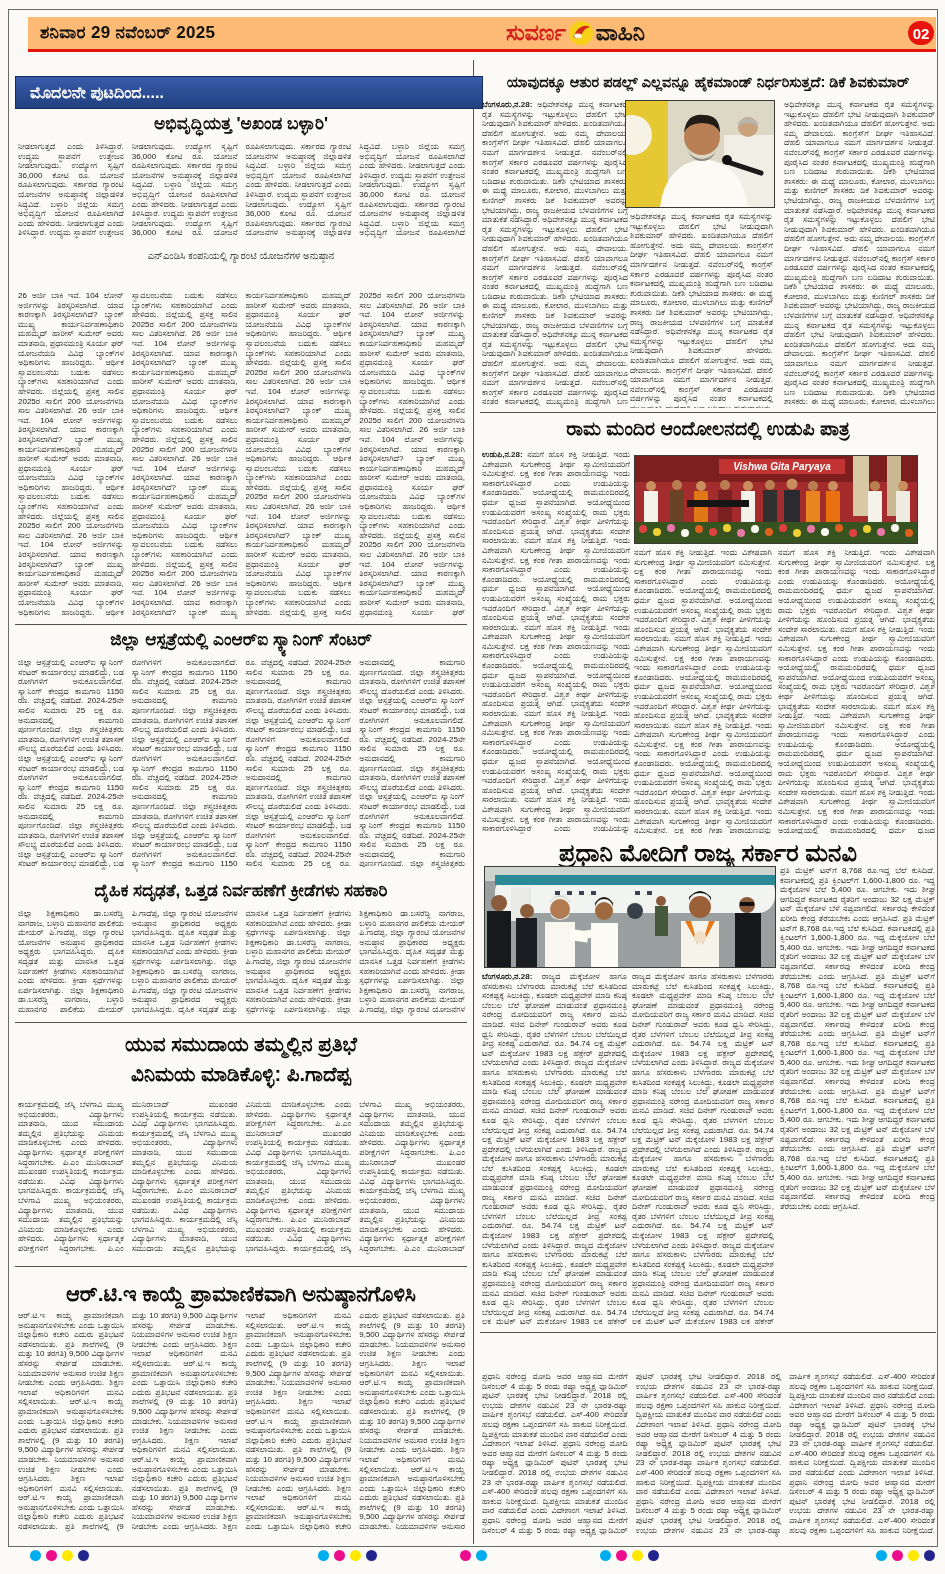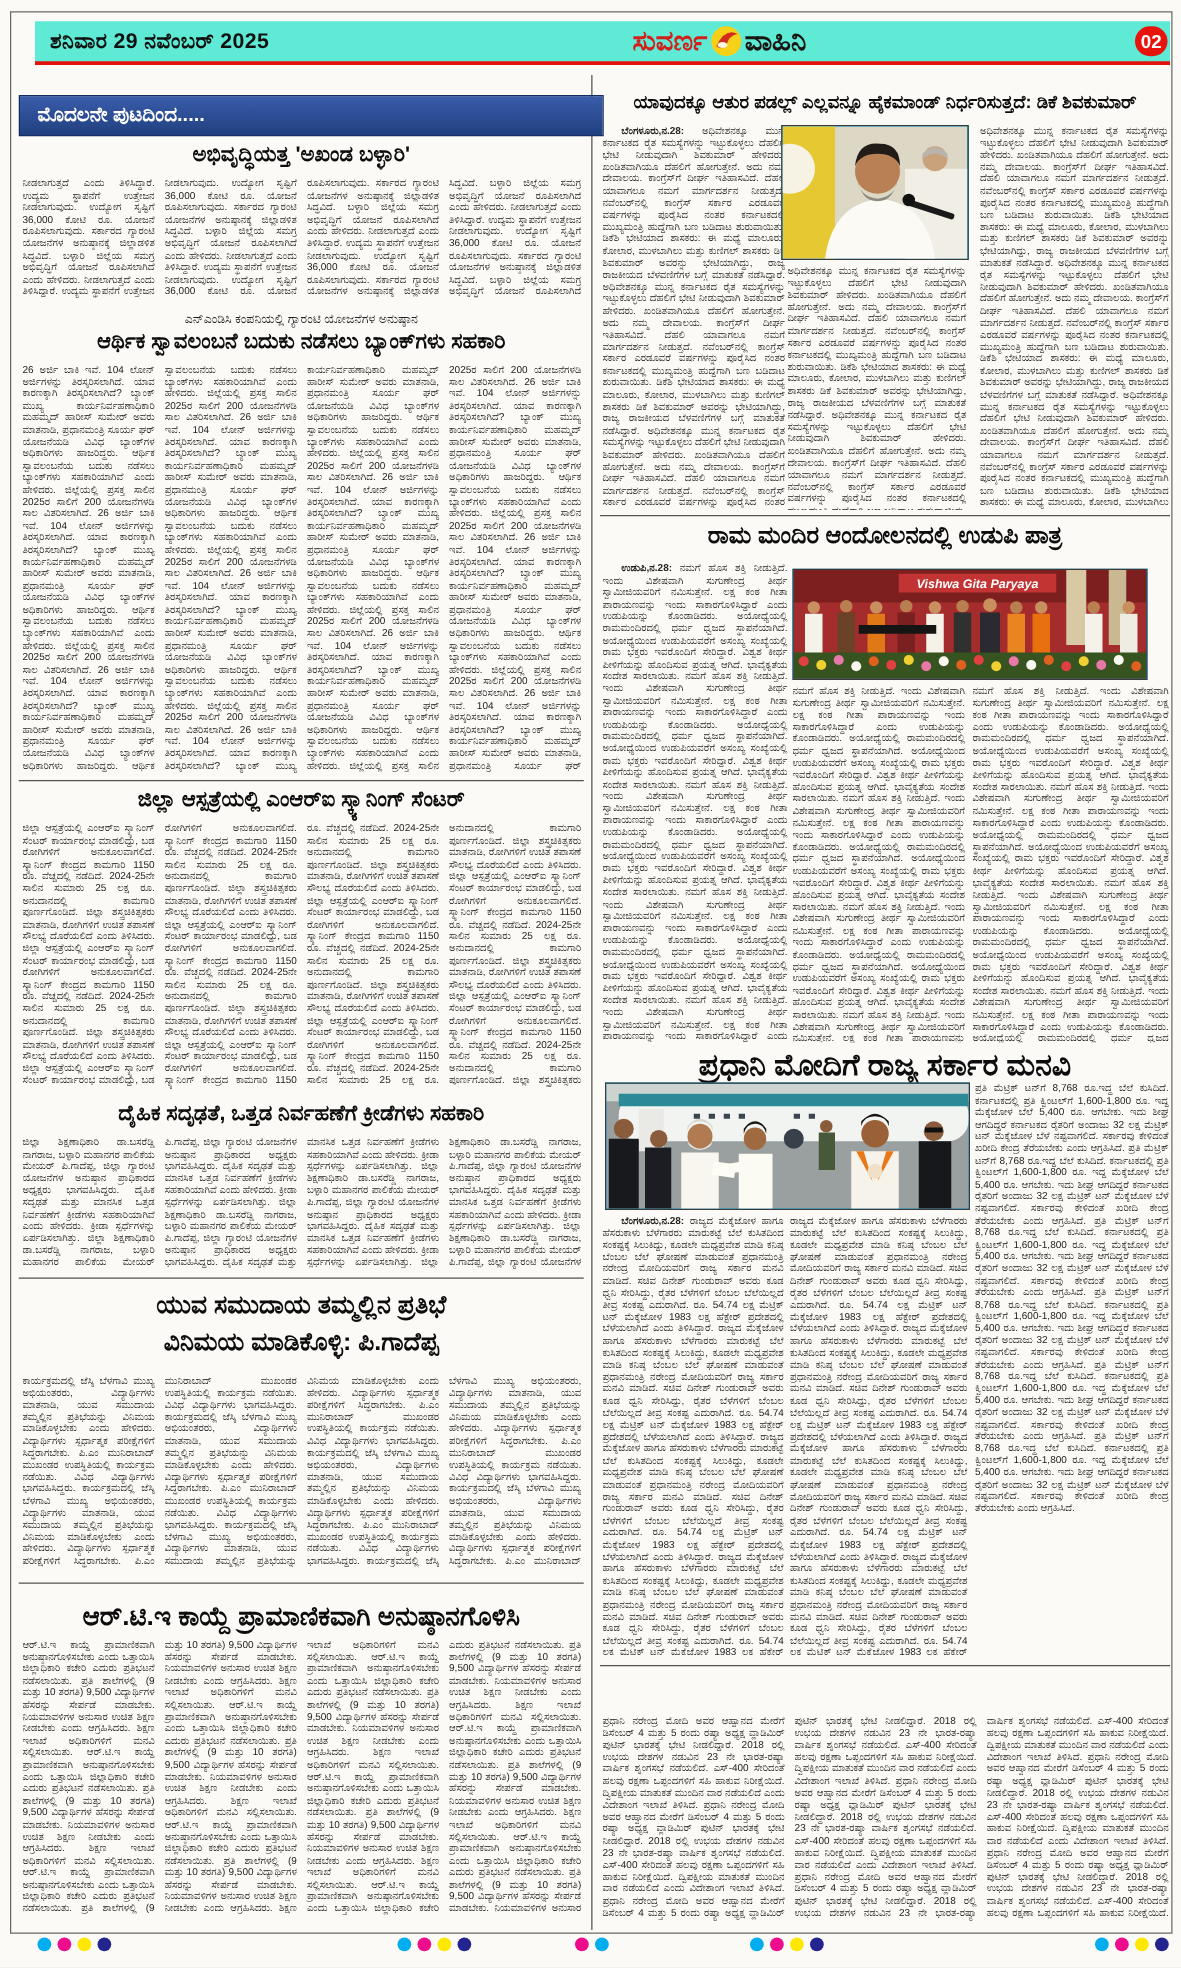--- a/index.html
+++ b/index.html
@@ -1,37 +1,37 @@
 <!DOCTYPE html>
 <html><head>
 <meta charset="utf-8">
 <style>
   html,body{margin:0;padding:0;background:#e9e7e2;font-family:"Liberation Sans",sans-serif;}
   #page{position:relative;width:945px;height:1574px;background:#fbfaf7;margin:0 auto;overflow:hidden;color:#1a1a1a;}
   .abs{position:absolute;}
   .frame{border:1px solid #6b6b66;}
   
-  .mast{background:#5eead4;border-bottom:3px solid #e3120b;display:flex;align-items:center;}
+  .mast{background:#fdba74;border-bottom:3px solid #e3120b;display:flex;align-items:center;}
   .mast-date{font-weight:bold;font-size:17px;color:#111;padding-left:12px;letter-spacing:.3px;}
   .brand{display:flex;align-items:center;gap:2px;font-weight:bold;font-size:22px;}
   .brand .red{color:#d31f1a;} .brand .blk{color:#181512;}
   .pagebadge{background:#e8130c;color:#fff;font-weight:bold;font-size:15px;border-radius:12px;
              width:26px;height:24px;display:flex;align-items:center;justify-content:center;}
   
   .bluebox{background:linear-gradient(#3a5cab,#20407f);border:1px solid #142c60;color:#fff;
            font-weight:bold;font-size:16px;display:flex;align-items:center;padding-left:14px;}
   
   .hl{font-weight:bold;color:#0d0d0d;text-align:center;line-height:1.15;}
   .kicker{font-size:10px;text-align:center;color:#222;}
   
   .bt{font-size:8px;line-height:9.6px;text-align:justify;color:#22211f;overflow:hidden;
       word-break:break-word;}
   .cols4{column-count:4;column-gap:8px;}
   .cols3{column-count:3;column-gap:8px;}
-  .dl{font-weight:bold;padding-left:15px;}
+  .dl{font-weight:bold;}
   .vrule{border-left:1px solid #55524c;}
   .hrule{border-top:1px solid #55524c;}
   .photo{border:1px solid #3c3a36;background:#0ea5e9;overflow:hidden;}
   .dot{position:absolute;width:11px;height:11px;border-radius:50%;}
 </style>
 </head>
 <body>
 
 <div id="page">
 
@@ -56,21 +56,20 @@
   <div class="abs vrule" style="left:473px;top:60px;height:1484px;"></div>
 
   <div class="abs bluebox" style="left:15px;top:76px;width:452px;height:31px;">
     <span>ಮೊದಲನೇ ಪುಟದಿಂದ.....</span>
   </div>
 
   <div class="abs hl" style="left:15px;top:114px;width:452px;font-size:17px;">ಅಭಿವೃದ್ಧಿಯತ್ತ 'ಅಖಂಡ ಬಳ್ಳಾರಿ'</div>
   <div class="abs bt cols4" style="left:18px;top:142px;width:447px;height:103px;">ನೀಡಲಾಗುತ್ತದೆ ಎಂದು ತಿಳಿಸಿದ್ದಾರೆ. ಉದ್ಯಮ ಸ್ಥಾಪನೆಗೆ ಉತ್ತೇಜನ ನೀಡಲಾಗುವುದು. ಉದ್ಯೋಗ ಸೃಷ್ಟಿಗೆ 36,000 ಕೋಟಿ ರೂ. ಯೋಜನೆ ರೂಪಿಸಲಾಗುವುದು. ಸರ್ಕಾರದ ಗ್ಯಾರಂಟಿ ಯೋಜನೆಗಳ ಅನುಷ್ಠಾನಕ್ಕೆ ಜಿಲ್ಲಾಡಳಿತ ಸಿದ್ಧವಿದೆ. ಬಳ್ಳಾರಿ ಜಿಲ್ಲೆಯ ಸಮಗ್ರ ಅಭಿವೃದ್ಧಿಗೆ ಯೋಜನೆ ರೂಪಿಸಲಾಗಿದೆ ಎಂದು ಹೇಳಿದರು. ನೀಡಲಾಗುತ್ತದೆ ಎಂದು ತಿಳಿಸಿದ್ದಾರೆ. ಉದ್ಯಮ ಸ್ಥಾಪನೆಗೆ ಉತ್ತೇಜನ ನೀಡಲಾಗುವುದು. ಉದ್ಯೋಗ ಸೃಷ್ಟಿಗೆ 36,000 ಕೋಟಿ ರೂ. ಯೋಜನೆ ರೂಪಿಸಲಾಗುವುದು. ಸರ್ಕಾರದ ಗ್ಯಾರಂಟಿ ಯೋಜನೆಗಳ ಅನುಷ್ಠಾನಕ್ಕೆ ಜಿಲ್ಲಾಡಳಿತ ಸಿದ್ಧವಿದೆ. ಬಳ್ಳಾರಿ ಜಿಲ್ಲೆಯ ಸಮಗ್ರ ಅಭಿವೃದ್ಧಿಗೆ ಯೋಜನೆ ರೂಪಿಸಲಾಗಿದೆ ಎಂದು ಹೇಳಿದರು. ನೀಡಲಾಗುತ್ತದೆ ಎಂದು ತಿಳಿಸಿದ್ದಾರೆ. ಉದ್ಯಮ ಸ್ಥಾಪನೆಗೆ ಉತ್ತೇಜನ ನೀಡಲಾಗುವುದು. ಉದ್ಯೋಗ ಸೃಷ್ಟಿಗೆ 36,000 ಕೋಟಿ ರೂ. ಯೋಜನೆ ರೂಪಿಸಲಾಗುವುದು. ಸರ್ಕಾರದ ಗ್ಯಾರಂಟಿ ಯೋಜನೆಗಳ ಅನುಷ್ಠಾನಕ್ಕೆ ಜಿಲ್ಲಾಡಳಿತ ಸಿದ್ಧವಿದೆ. ಬಳ್ಳಾರಿ ಜಿಲ್ಲೆಯ ಸಮಗ್ರ ಅಭಿವೃದ್ಧಿಗೆ ಯೋಜನೆ ರೂಪಿಸಲಾಗಿದೆ ಎಂದು ಹೇಳಿದರು. ನೀಡಲಾಗುತ್ತದೆ ಎಂದು ತಿಳಿಸಿದ್ದಾರೆ. ಉದ್ಯಮ ಸ್ಥಾಪನೆಗೆ ಉತ್ತೇಜನ ನೀಡಲಾಗುವುದು. ಉದ್ಯೋಗ ಸೃಷ್ಟಿಗೆ 36,000 ಕೋಟಿ ರೂ. ಯೋಜನೆ ರೂಪಿಸಲಾಗುವುದು. ಸರ್ಕಾರದ ಗ್ಯಾರಂಟಿ ಯೋಜನೆಗಳ ಅನುಷ್ಠಾನಕ್ಕೆ ಜಿಲ್ಲಾಡಳಿತ ಸಿದ್ಧವಿದೆ. ಬಳ್ಳಾರಿ ಜಿಲ್ಲೆಯ ಸಮಗ್ರ ಅಭಿವೃದ್ಧಿಗೆ ಯೋಜನೆ ರೂಪಿಸಲಾಗಿದೆ ಎಂದು ಹೇಳಿದರು. ನೀಡಲಾಗುತ್ತದೆ ಎಂದು ತಿಳಿಸಿದ್ದಾರೆ. ಉದ್ಯಮ ಸ್ಥಾಪನೆಗೆ ಉತ್ತೇಜನ ನೀಡಲಾಗುವುದು. ಉದ್ಯೋಗ ಸೃಷ್ಟಿಗೆ 36,000 ಕೋಟಿ ರೂ. ಯೋಜನೆ ರೂಪಿಸಲಾಗುವುದು. ಸರ್ಕಾರದ ಗ್ಯಾರಂಟಿ ಯೋಜನೆಗಳ ಅನುಷ್ಠಾನಕ್ಕೆ ಜಿಲ್ಲಾಡಳಿತ ಸಿದ್ಧವಿದೆ. ಬಳ್ಳಾರಿ ಜಿಲ್ಲೆಯ ಸಮಗ್ರ ಅಭಿವೃದ್ಧಿಗೆ ಯೋಜನೆ ರೂಪಿಸಲಾಗಿದೆ ಎಂದು ಹೇಳಿದರು. ನೀಡಲಾಗುತ್ತದೆ ಎಂದು ತಿಳಿಸಿದ್ದಾರೆ. ಉದ್ಯಮ ಸ್ಥಾಪನೆಗೆ ಉತ್ತೇಜನ ನೀಡಲಾಗುವುದು. ಉದ್ಯೋಗ ಸೃಷ್ಟಿಗೆ 36,000 ಕೋಟಿ ರೂ. ಯೋಜನೆ ರೂಪಿಸಲಾಗುವುದು. ಸರ್ಕಾರದ ಗ್ಯಾರಂಟಿ ಯೋಜನೆಗಳ ಅನುಷ್ಠಾನಕ್ಕೆ ಜಿಲ್ಲಾಡಳಿತ ಸಿದ್ಧವಿದೆ. ಬಳ್ಳಾರಿ ಜಿಲ್ಲೆಯ ಸಮಗ್ರ ಅಭಿವೃದ್ಧಿಗೆ ಯೋಜನೆ ರೂಪಿಸಲಾಗಿದೆ ಎಂದು ಹೇಳಿದರು. ನೀಡಲಾಗುತ್ತದೆ ಎಂದು ತಿಳಿಸಿದ್ದಾರೆ. ಉದ್ಯಮ ಸ್ಥಾಪನೆಗೆ ಉತ್ತೇಜನ ನೀಡಲಾಗುವುದು. ಉದ್ಯೋಗ ಸೃಷ್ಟಿಗೆ 36,000 ಕೋಟಿ ರೂ. ಯೋಜನೆ ರೂಪಿಸಲಾಗುವುದು. ಸರ್ಕಾರದ ಗ್ಯಾರಂಟಿ ಯೋಜನೆಗಳ ಅನುಷ್ಠಾನಕ್ಕೆ ಜಿಲ್ಲಾಡಳಿತ ಸಿದ್ಧವಿದೆ. ಬಳ್ಳಾರಿ ಜಿಲ್ಲೆಯ ಸಮಗ್ರ ಅಭಿವೃದ್ಧಿಗೆ ಯೋಜನೆ ರೂಪಿಸಲಾಗಿದೆ ಎಂದು ಹೇಳಿದರು. ನೀಡಲಾಗುತ್ತದೆ ಎಂದು ತಿಳಿಸಿದ್ದಾರೆ. ಉದ್ಯಮ ಸ್ಥಾಪನೆಗೆ ಉತ್ತೇಜನ ನೀಡಲಾಗುವುದು. ಉದ್ಯೋಗ ಸೃಷ್ಟಿಗೆ 36,000 ಕೋಟಿ ರೂ. ಯೋಜನೆ ರೂಪಿಸಲಾಗುವುದು. ಸರ್ಕಾರದ ಗ್ಯಾರಂಟಿ ಯೋಜನೆಗಳ ಅನುಷ್ಠಾನಕ್ಕೆ ಜಿಲ್ಲಾಡಳಿತ ಸಿದ್ಧವಿದೆ. ಬಳ್ಳಾರಿ ಜಿಲ್ಲೆಯ ಸಮಗ್ರ ಅಭಿವೃದ್ಧಿಗೆ ಯೋಜನೆ ರೂಪಿಸಲಾಗಿದೆ ಎಂದು ಹೇಳಿದರು.</div>
 
   <div class="abs kicker" style="left:15px;top:250px;width:452px;">ಎನ್‌ಎಂಡಿಸಿ ಕಂಪನಿಯಲ್ಲಿ ಗ್ಯಾರಂಟಿ ಯೋಜನೆಗಳ ಅನುಷ್ಠಾನ</div>
-  <div class="abs hl" style="left:15px;top:263px;width:452px;font-size:17px;">ಆರ್ಥಿಕ ಸ್ವಾವಲಂಬನೆ ಬದುಕು ನಡೆಸಲು ಬ್ಯಾಂಕ್‌ಗಳು ಸಹಕಾರಿ</div>
   <div class="abs bt cols4" style="left:18px;top:291px;width:447px;height:328px;">26 ಅರ್ಜಿ ಬಾಕಿ ಇವೆ. 104 ಲೋನ್ ಅರ್ಜಿಗಳನ್ನು ತಿರಸ್ಕರಿಸಲಾಗಿದೆ. ಯಾವ ಕಾರಣಕ್ಕಾಗಿ ತಿರಸ್ಕರಿಸಲಾಗಿದೆ? ಬ್ಯಾಂಕ್ ಮುಖ್ಯ ಕಾರ್ಯನಿರ್ವಹಣಾಧಿಕಾರಿ ಮಹಮ್ಮದ್ ಹಾರೀಸ್ ಸುಮೇರ್ ಅವರು ಮಾತನಾಡಿ, ಪ್ರಧಾನಮಂತ್ರಿ ಸೂರ್ಯ ಘರ್ ಯೋಜನೆಯಡಿ ವಿವಿಧ ಬ್ಯಾಂಕ್‌ಗಳ ಅಧಿಕಾರಿಗಳು ಹಾಜರಿದ್ದರು. ಆರ್ಥಿಕ ಸ್ವಾವಲಂಬನೆಯ ಬದುಕು ನಡೆಸಲು ಬ್ಯಾಂಕ್‌ಗಳು ಸಹಕಾರಿಯಾಗಿವೆ ಎಂದು ಹೇಳಿದರು. ಜಿಲ್ಲೆಯಲ್ಲಿ ಪ್ರಸಕ್ತ ಸಾಲಿನ 2025ರ ಸಾಲಿಗೆ 200 ಯೋಜನೆಗಳಡಿ ಸಾಲ ವಿತರಿಸಲಾಗಿದೆ. 26 ಅರ್ಜಿ ಬಾಕಿ ಇವೆ. 104 ಲೋನ್ ಅರ್ಜಿಗಳನ್ನು ತಿರಸ್ಕರಿಸಲಾಗಿದೆ. ಯಾವ ಕಾರಣಕ್ಕಾಗಿ ತಿರಸ್ಕರಿಸಲಾಗಿದೆ? ಬ್ಯಾಂಕ್ ಮುಖ್ಯ ಕಾರ್ಯನಿರ್ವಹಣಾಧಿಕಾರಿ ಮಹಮ್ಮದ್ ಹಾರೀಸ್ ಸುಮೇರ್ ಅವರು ಮಾತನಾಡಿ, ಪ್ರಧಾನಮಂತ್ರಿ ಸೂರ್ಯ ಘರ್ ಯೋಜನೆಯಡಿ ವಿವಿಧ ಬ್ಯಾಂಕ್‌ಗಳ ಅಧಿಕಾರಿಗಳು ಹಾಜರಿದ್ದರು. ಆರ್ಥಿಕ ಸ್ವಾವಲಂಬನೆಯ ಬದುಕು ನಡೆಸಲು ಬ್ಯಾಂಕ್‌ಗಳು ಸಹಕಾರಿಯಾಗಿವೆ ಎಂದು ಹೇಳಿದರು. ಜಿಲ್ಲೆಯಲ್ಲಿ ಪ್ರಸಕ್ತ ಸಾಲಿನ 2025ರ ಸಾಲಿಗೆ 200 ಯೋಜನೆಗಳಡಿ ಸಾಲ ವಿತರಿಸಲಾಗಿದೆ. 26 ಅರ್ಜಿ ಬಾಕಿ ಇವೆ. 104 ಲೋನ್ ಅರ್ಜಿಗಳನ್ನು ತಿರಸ್ಕರಿಸಲಾಗಿದೆ. ಯಾವ ಕಾರಣಕ್ಕಾಗಿ ತಿರಸ್ಕರಿಸಲಾಗಿದೆ? ಬ್ಯಾಂಕ್ ಮುಖ್ಯ ಕಾರ್ಯನಿರ್ವಹಣಾಧಿಕಾರಿ ಮಹಮ್ಮದ್ ಹಾರೀಸ್ ಸುಮೇರ್ ಅವರು ಮಾತನಾಡಿ, ಪ್ರಧಾನಮಂತ್ರಿ ಸೂರ್ಯ ಘರ್ ಯೋಜನೆಯಡಿ ವಿವಿಧ ಬ್ಯಾಂಕ್‌ಗಳ ಅಧಿಕಾರಿಗಳು ಹಾಜರಿದ್ದರು. ಆರ್ಥಿಕ ಸ್ವಾವಲಂಬನೆಯ ಬದುಕು ನಡೆಸಲು ಬ್ಯಾಂಕ್‌ಗಳು ಸಹಕಾರಿಯಾಗಿವೆ ಎಂದು ಹೇಳಿದರು. ಜಿಲ್ಲೆಯಲ್ಲಿ ಪ್ರಸಕ್ತ ಸಾಲಿನ 2025ರ ಸಾಲಿಗೆ 200 ಯೋಜನೆಗಳಡಿ ಸಾಲ ವಿತರಿಸಲಾಗಿದೆ. 26 ಅರ್ಜಿ ಬಾಕಿ ಇವೆ. 104 ಲೋನ್ ಅರ್ಜಿಗಳನ್ನು ತಿರಸ್ಕರಿಸಲಾಗಿದೆ. ಯಾವ ಕಾರಣಕ್ಕಾಗಿ ತಿರಸ್ಕರಿಸಲಾಗಿದೆ? ಬ್ಯಾಂಕ್ ಮುಖ್ಯ ಕಾರ್ಯನಿರ್ವಹಣಾಧಿಕಾರಿ ಮಹಮ್ಮದ್ ಹಾರೀಸ್ ಸುಮೇರ್ ಅವರು ಮಾತನಾಡಿ, ಪ್ರಧಾನಮಂತ್ರಿ ಸೂರ್ಯ ಘರ್ ಯೋಜನೆಯಡಿ ವಿವಿಧ ಬ್ಯಾಂಕ್‌ಗಳ ಅಧಿಕಾರಿಗಳು ಹಾಜರಿದ್ದರು. ಆರ್ಥಿಕ ಸ್ವಾವಲಂಬನೆಯ ಬದುಕು ನಡೆಸಲು ಬ್ಯಾಂಕ್‌ಗಳು ಸಹಕಾರಿಯಾಗಿವೆ ಎಂದು ಹೇಳಿದರು. ಜಿಲ್ಲೆಯಲ್ಲಿ ಪ್ರಸಕ್ತ ಸಾಲಿನ 2025ರ ಸಾಲಿಗೆ 200 ಯೋಜನೆಗಳಡಿ ಸಾಲ ವಿತರಿಸಲಾಗಿದೆ. 26 ಅರ್ಜಿ ಬಾಕಿ ಇವೆ. 104 ಲೋನ್ ಅರ್ಜಿಗಳನ್ನು ತಿರಸ್ಕರಿಸಲಾಗಿದೆ. ಯಾವ ಕಾರಣಕ್ಕಾಗಿ ತಿರಸ್ಕರಿಸಲಾಗಿದೆ? ಬ್ಯಾಂಕ್ ಮುಖ್ಯ ಕಾರ್ಯನಿರ್ವಹಣಾಧಿಕಾರಿ ಮಹಮ್ಮದ್ ಹಾರೀಸ್ ಸುಮೇರ್ ಅವರು ಮಾತನಾಡಿ, ಪ್ರಧಾನಮಂತ್ರಿ ಸೂರ್ಯ ಘರ್ ಯೋಜನೆಯಡಿ ವಿವಿಧ ಬ್ಯಾಂಕ್‌ಗಳ ಅಧಿಕಾರಿಗಳು ಹಾಜರಿದ್ದರು. ಆರ್ಥಿಕ ಸ್ವಾವಲಂಬನೆಯ ಬದುಕು ನಡೆಸಲು ಬ್ಯಾಂಕ್‌ಗಳು ಸಹಕಾರಿಯಾಗಿವೆ ಎಂದು ಹೇಳಿದರು. ಜಿಲ್ಲೆಯಲ್ಲಿ ಪ್ರಸಕ್ತ ಸಾಲಿನ 2025ರ ಸಾಲಿಗೆ 200 ಯೋಜನೆಗಳಡಿ ಸಾಲ ವಿತರಿಸಲಾಗಿದೆ. 26 ಅರ್ಜಿ ಬಾಕಿ ಇವೆ. 104 ಲೋನ್ ಅರ್ಜಿಗಳನ್ನು ತಿರಸ್ಕರಿಸಲಾಗಿದೆ. ಯಾವ ಕಾರಣಕ್ಕಾಗಿ ತಿರಸ್ಕರಿಸಲಾಗಿದೆ? ಬ್ಯಾಂಕ್ ಮುಖ್ಯ ಕಾರ್ಯನಿರ್ವಹಣಾಧಿಕಾರಿ ಮಹಮ್ಮದ್ ಹಾರೀಸ್ ಸುಮೇರ್ ಅವರು ಮಾತನಾಡಿ, ಪ್ರಧಾನಮಂತ್ರಿ ಸೂರ್ಯ ಘರ್ ಯೋಜನೆಯಡಿ ವಿವಿಧ ಬ್ಯಾಂಕ್‌ಗಳ ಅಧಿಕಾರಿಗಳು ಹಾಜರಿದ್ದರು. ಆರ್ಥಿಕ ಸ್ವಾವಲಂಬನೆಯ ಬದುಕು ನಡೆಸಲು ಬ್ಯಾಂಕ್‌ಗಳು ಸಹಕಾರಿಯಾಗಿವೆ ಎಂದು ಹೇಳಿದರು. ಜಿಲ್ಲೆಯಲ್ಲಿ ಪ್ರಸಕ್ತ ಸಾಲಿನ 2025ರ ಸಾಲಿಗೆ 200 ಯೋಜನೆಗಳಡಿ ಸಾಲ ವಿತರಿಸಲಾಗಿದೆ. 26 ಅರ್ಜಿ ಬಾಕಿ ಇವೆ. 104 ಲೋನ್ ಅರ್ಜಿಗಳನ್ನು ತಿರಸ್ಕರಿಸಲಾಗಿದೆ. ಯಾವ ಕಾರಣಕ್ಕಾಗಿ ತಿರಸ್ಕರಿಸಲಾಗಿದೆ? ಬ್ಯಾಂಕ್ ಮುಖ್ಯ ಕಾರ್ಯನಿರ್ವಹಣಾಧಿಕಾರಿ ಮಹಮ್ಮದ್ ಹಾರೀಸ್ ಸುಮೇರ್ ಅವರು ಮಾತನಾಡಿ, ಪ್ರಧಾನಮಂತ್ರಿ ಸೂರ್ಯ ಘರ್ ಯೋಜನೆಯಡಿ ವಿವಿಧ ಬ್ಯಾಂಕ್‌ಗಳ ಅಧಿಕಾರಿಗಳು ಹಾಜರಿದ್ದರು. ಆರ್ಥಿಕ ಸ್ವಾವಲಂಬನೆಯ ಬದುಕು ನಡೆಸಲು ಬ್ಯಾಂಕ್‌ಗಳು ಸಹಕಾರಿಯಾಗಿವೆ ಎಂದು ಹೇಳಿದರು. ಜಿಲ್ಲೆಯಲ್ಲಿ ಪ್ರಸಕ್ತ ಸಾಲಿನ 2025ರ ಸಾಲಿಗೆ 200 ಯೋಜನೆಗಳಡಿ ಸಾಲ ವಿತರಿಸಲಾಗಿದೆ. 26 ಅರ್ಜಿ ಬಾಕಿ ಇವೆ. 104 ಲೋನ್ ಅರ್ಜಿಗಳನ್ನು ತಿರಸ್ಕರಿಸಲಾಗಿದೆ. ಯಾವ ಕಾರಣಕ್ಕಾಗಿ ತಿರಸ್ಕರಿಸಲಾಗಿದೆ? ಬ್ಯಾಂಕ್ ಮುಖ್ಯ ಕಾರ್ಯನಿರ್ವಹಣಾಧಿಕಾರಿ ಮಹಮ್ಮದ್ ಹಾರೀಸ್ ಸುಮೇರ್ ಅವರು ಮಾತನಾಡಿ, ಪ್ರಧಾನಮಂತ್ರಿ ಸೂರ್ಯ ಘರ್ ಯೋಜನೆಯಡಿ ವಿವಿಧ ಬ್ಯಾಂಕ್‌ಗಳ ಅಧಿಕಾರಿಗಳು ಹಾಜರಿದ್ದರು. ಆರ್ಥಿಕ ಸ್ವಾವಲಂಬನೆಯ ಬದುಕು ನಡೆಸಲು ಬ್ಯಾಂಕ್‌ಗಳು ಸಹಕಾರಿಯಾಗಿವೆ ಎಂದು ಹೇಳಿದರು. ಜಿಲ್ಲೆಯಲ್ಲಿ ಪ್ರಸಕ್ತ ಸಾಲಿನ 2025ರ ಸಾಲಿಗೆ 200 ಯೋಜನೆಗಳಡಿ ಸಾಲ ವಿತರಿಸಲಾಗಿದೆ. 26 ಅರ್ಜಿ ಬಾಕಿ ಇವೆ. 104 ಲೋನ್ ಅರ್ಜಿಗಳನ್ನು ತಿರಸ್ಕರಿಸಲಾಗಿದೆ. ಯಾವ ಕಾರಣಕ್ಕಾಗಿ ತಿರಸ್ಕರಿಸಲಾಗಿದೆ? ಬ್ಯಾಂಕ್ ಮುಖ್ಯ ಕಾರ್ಯನಿರ್ವಹಣಾಧಿಕಾರಿ ಮಹಮ್ಮದ್ ಹಾರೀಸ್ ಸುಮೇರ್ ಅವರು ಮಾತನಾಡಿ, ಪ್ರಧಾನಮಂತ್ರಿ ಸೂರ್ಯ ಘರ್ ಯೋಜನೆಯಡಿ ವಿವಿಧ ಬ್ಯಾಂಕ್‌ಗಳ ಅಧಿಕಾರಿಗಳು ಹಾಜರಿದ್ದರು. ಆರ್ಥಿಕ ಸ್ವಾವಲಂಬನೆಯ ಬದುಕು ನಡೆಸಲು ಬ್ಯಾಂಕ್‌ಗಳು ಸಹಕಾರಿಯಾಗಿವೆ ಎಂದು ಹೇಳಿದರು. ಜಿಲ್ಲೆಯಲ್ಲಿ ಪ್ರಸಕ್ತ ಸಾಲಿನ 2025ರ ಸಾಲಿಗೆ 200 ಯೋಜನೆಗಳಡಿ ಸಾಲ ವಿತರಿಸಲಾಗಿದೆ. 26 ಅರ್ಜಿ ಬಾಕಿ ಇವೆ. 104 ಲೋನ್ ಅರ್ಜಿಗಳನ್ನು ತಿರಸ್ಕರಿಸಲಾಗಿದೆ. ಯಾವ ಕಾರಣಕ್ಕಾಗಿ ತಿರಸ್ಕರಿಸಲಾಗಿದೆ? ಬ್ಯಾಂಕ್ ಮುಖ್ಯ ಕಾರ್ಯನಿರ್ವಹಣಾಧಿಕಾರಿ ಮಹಮ್ಮದ್ ಹಾರೀಸ್ ಸುಮೇರ್ ಅವರು ಮಾತನಾಡಿ, ಪ್ರಧಾನಮಂತ್ರಿ ಸೂರ್ಯ ಘರ್ ಯೋಜನೆಯಡಿ ವಿವಿಧ ಬ್ಯಾಂಕ್‌ಗಳ ಅಧಿಕಾರಿಗಳು ಹಾಜರಿದ್ದರು. ಆರ್ಥಿಕ ಸ್ವಾವಲಂಬನೆಯ ಬದುಕು ನಡೆಸಲು ಬ್ಯಾಂಕ್‌ಗಳು ಸಹಕಾರಿಯಾಗಿವೆ ಎಂದು ಹೇಳಿದರು. ಜಿಲ್ಲೆಯಲ್ಲಿ ಪ್ರಸಕ್ತ ಸಾಲಿನ 2025ರ ಸಾಲಿಗೆ 200 ಯೋಜನೆಗಳಡಿ ಸಾಲ ವಿತರಿಸಲಾಗಿದೆ. 26 ಅರ್ಜಿ ಬಾಕಿ ಇವೆ. 104 ಲೋನ್ ಅರ್ಜಿಗಳನ್ನು ತಿರಸ್ಕರಿಸಲಾಗಿದೆ. ಯಾವ ಕಾರಣಕ್ಕಾಗಿ ತಿರಸ್ಕರಿಸಲಾಗಿದೆ? ಬ್ಯಾಂಕ್ ಮುಖ್ಯ ಕಾರ್ಯನಿರ್ವಹಣಾಧಿಕಾರಿ ಮಹಮ್ಮದ್ ಹಾರೀಸ್ ಸುಮೇರ್ ಅವರು ಮಾತನಾಡಿ, ಪ್ರಧಾನಮಂತ್ರಿ ಸೂರ್ಯ ಘರ್ ಯೋಜನೆಯಡಿ ವಿವಿಧ ಬ್ಯಾಂಕ್‌ಗಳ ಅಧಿಕಾರಿಗಳು ಹಾಜರಿದ್ದರು. ಆರ್ಥಿಕ ಸ್ವಾವಲಂಬನೆಯ ಬದುಕು ನಡೆಸಲು ಬ್ಯಾಂಕ್‌ಗಳು ಸಹಕಾರಿಯಾಗಿವೆ ಎಂದು ಹೇಳಿದರು. ಜಿಲ್ಲೆಯಲ್ಲಿ ಪ್ರಸಕ್ತ ಸಾಲಿನ 2025ರ ಸಾಲಿಗೆ 200 ಯೋಜನೆಗಳಡಿ ಸಾಲ ವಿತರಿಸಲಾಗಿದೆ. 26 ಅರ್ಜಿ ಬಾಕಿ ಇವೆ. 104 ಲೋನ್ ಅರ್ಜಿಗಳನ್ನು ತಿರಸ್ಕರಿಸಲಾಗಿದೆ. ಯಾವ ಕಾರಣಕ್ಕಾಗಿ ತಿರಸ್ಕರಿಸಲಾಗಿದೆ? ಬ್ಯಾಂಕ್ ಮುಖ್ಯ ಕಾರ್ಯನಿರ್ವಹಣಾಧಿಕಾರಿ ಮಹಮ್ಮದ್ ಹಾರೀಸ್ ಸುಮೇರ್ ಅವರು ಮಾತನಾಡಿ, ಪ್ರಧಾನಮಂತ್ರಿ ಸೂರ್ಯ ಘರ್ ಯೋಜನೆಯಡಿ ವಿವಿಧ ಬ್ಯಾಂಕ್‌ಗಳ ಅಧಿಕಾರಿಗಳು ಹಾಜರಿದ್ದರು. ಆರ್ಥಿಕ ಸ್ವಾವಲಂಬನೆಯ ಬದುಕು ನಡೆಸಲು ಬ್ಯಾಂಕ್‌ಗಳು ಸಹಕಾರಿಯಾಗಿವೆ ಎಂದು ಹೇಳಿದರು. ಜಿಲ್ಲೆಯಲ್ಲಿ ಪ್ರಸಕ್ತ ಸಾಲಿನ 2025ರ ಸಾಲಿಗೆ 200 ಯೋಜನೆಗಳಡಿ ಸಾಲ ವಿತರಿಸಲಾಗಿದೆ. 26 ಅರ್ಜಿ ಬಾಕಿ ಇವೆ. 104 ಲೋನ್ ಅರ್ಜಿಗಳನ್ನು ತಿರಸ್ಕರಿಸಲಾಗಿದೆ. ಯಾವ ಕಾರಣಕ್ಕಾಗಿ ತಿರಸ್ಕರಿಸಲಾಗಿದೆ? ಬ್ಯಾಂಕ್ ಮುಖ್ಯ ಕಾರ್ಯನಿರ್ವಹಣಾಧಿಕಾರಿ ಮಹಮ್ಮದ್ ಹಾರೀಸ್ ಸುಮೇರ್ ಅವರು ಮಾತನಾಡಿ, ಪ್ರಧಾನಮಂತ್ರಿ ಸೂರ್ಯ ಘರ್ ಯೋಜನೆಯಡಿ ವಿವಿಧ ಬ್ಯಾಂಕ್‌ಗಳ ಅಧಿಕಾರಿಗಳು ಹಾಜರಿದ್ದರು. ಆರ್ಥಿಕ ಸ್ವಾವಲಂಬನೆಯ ಬದುಕು ನಡೆಸಲು ಬ್ಯಾಂಕ್‌ಗಳು ಸಹಕಾರಿಯಾಗಿವೆ ಎಂದು ಹೇಳಿದರು. ಜಿಲ್ಲೆಯಲ್ಲಿ ಪ್ರಸಕ್ತ ಸಾಲಿನ 2025ರ ಸಾಲಿಗೆ 200 ಯೋಜನೆಗಳಡಿ ಸಾಲ ವಿತರಿಸಲಾಗಿದೆ. 26 ಅರ್ಜಿ ಬಾಕಿ ಇವೆ. 104 ಲೋನ್ ಅರ್ಜಿಗಳನ್ನು ತಿರಸ್ಕರಿಸಲಾಗಿದೆ. ಯಾವ ಕಾರಣಕ್ಕಾಗಿ ತಿರಸ್ಕರಿಸಲಾಗಿದೆ? ಬ್ಯಾಂಕ್ ಮುಖ್ಯ ಕಾರ್ಯನಿರ್ವಹಣಾಧಿಕಾರಿ ಮಹಮ್ಮದ್ ಹಾರೀಸ್ ಸುಮೇರ್ ಅವರು ಮಾತನಾಡಿ, ಪ್ರಧಾನಮಂತ್ರಿ ಸೂರ್ಯ ಘರ್ ಯೋಜನೆಯಡಿ ವಿವಿಧ ಬ್ಯಾಂಕ್‌ಗಳ ಅಧಿಕಾರಿಗಳು ಹಾಜರಿದ್ದರು. ಆರ್ಥಿಕ ಸ್ವಾವಲಂಬನೆಯ ಬದುಕು ನಡೆಸಲು ಬ್ಯಾಂಕ್‌ಗಳು ಸಹಕಾರಿಯಾಗಿವೆ ಎಂದು ಹೇಳಿದರು. ಜಿಲ್ಲೆಯಲ್ಲಿ ಪ್ರಸಕ್ತ ಸಾಲಿನ 2025ರ ಸಾಲಿಗೆ 200 ಯೋಜನೆಗಳಡಿ ಸಾಲ ವಿತರಿಸಲಾಗಿದೆ. 26 ಅರ್ಜಿ ಬಾಕಿ ಇವೆ. 104 ಲೋನ್ ಅರ್ಜಿಗಳನ್ನು ತಿರಸ್ಕರಿಸಲಾಗಿದೆ. ಯಾವ ಕಾರಣಕ್ಕಾಗಿ ತಿರಸ್ಕರಿಸಲಾಗಿದೆ? ಬ್ಯಾಂಕ್ ಮುಖ್ಯ ಕಾರ್ಯನಿರ್ವಹಣಾಧಿಕಾರಿ ಮಹಮ್ಮದ್ ಹಾರೀಸ್ ಸುಮೇರ್ ಅವರು ಮಾತನಾಡಿ, ಪ್ರಧಾನಮಂತ್ರಿ ಸೂರ್ಯ ಘರ್ ಯೋಜನೆಯಡಿ ವಿವಿಧ ಬ್ಯಾಂಕ್‌ಗಳ ಅಧಿಕಾರಿಗಳು ಹಾಜರಿದ್ದರು. ಆರ್ಥಿಕ ಸ್ವಾವಲಂಬನೆಯ ಬದುಕು ನಡೆಸಲು ಬ್ಯಾಂಕ್‌ಗಳು ಸಹಕಾರಿಯಾಗಿವೆ ಎಂದು ಹೇಳಿದರು. ಜಿಲ್ಲೆಯಲ್ಲಿ ಪ್ರಸಕ್ತ ಸಾಲಿನ 2025ರ ಸಾಲಿಗೆ 200 ಯೋಜನೆಗಳಡಿ ಸಾಲ ವಿತರಿಸಲಾಗಿದೆ. 26 ಅರ್ಜಿ ಬಾಕಿ ಇವೆ. 104 ಲೋನ್ ಅರ್ಜಿಗಳನ್ನು ತಿರಸ್ಕರಿಸಲಾಗಿದೆ. ಯಾವ ಕಾರಣಕ್ಕಾಗಿ ತಿರಸ್ಕರಿಸಲಾಗಿದೆ? ಬ್ಯಾಂಕ್ ಮುಖ್ಯ ಕಾರ್ಯನಿರ್ವಹಣಾಧಿಕಾರಿ ಮಹಮ್ಮದ್ ಹಾರೀಸ್ ಸುಮೇರ್ ಅವರು ಮಾತನಾಡಿ, ಪ್ರಧಾನಮಂತ್ರಿ ಸೂರ್ಯ ಘರ್ ಯೋಜನೆಯಡಿ ವಿವಿಧ ಬ್ಯಾಂಕ್‌ಗಳ ಅಧಿಕಾರಿಗಳು ಹಾಜರಿದ್ದರು. ಆರ್ಥಿಕ ಸ್ವಾವಲಂಬನೆಯ ಬದುಕು ನಡೆಸಲು ಬ್ಯಾಂಕ್‌ಗಳು ಸಹಕಾರಿಯಾಗಿವೆ ಎಂದು ಹೇಳಿದರು. ಜಿಲ್ಲೆಯಲ್ಲಿ ಪ್ರಸಕ್ತ ಸಾಲಿನ 2025ರ ಸಾಲಿಗೆ 200 ಯೋಜನೆಗಳಡಿ ಸಾಲ ವಿತರಿಸಲಾಗಿದೆ.</div>
 
   <div class="abs hrule" style="left:15px;top:624px;width:452px;"></div>
 
   <div class="abs hl" style="left:15px;top:630px;width:452px;font-size:17px;">ಜಿಲ್ಲಾ ಆಸ್ಪತ್ರೆಯಲ್ಲಿ ಎಂಆರ್‌ಐ ಸ್ಕ್ಯಾನಿಂಗ್ ಸೆಂಟರ್</div>
   <div class="abs bt cols4" style="left:18px;top:658px;width:447px;height:218px;">ಜಿಲ್ಲಾ ಆಸ್ಪತ್ರೆಯಲ್ಲಿ ಎಂಆರ್‌ಐ ಸ್ಕ್ಯಾನಿಂಗ್ ಸೆಂಟರ್ ಕಾರ್ಯಾರಂಭ ಮಾಡಲಿದ್ದು, ಬಡ ರೋಗಿಗಳಿಗೆ ಅನುಕೂಲವಾಗಲಿದೆ. ಸ್ಕ್ಯಾನಿಂಗ್ ಕೇಂದ್ರದ ಕಾಮಗಾರಿ 1150 ರೂ. ವೆಚ್ಚದಲ್ಲಿ ನಡೆದಿದೆ. 2024-25ನೇ ಸಾಲಿನ ಸುಮಾರು 25 ಲಕ್ಷ ರೂ. ಅನುದಾನದಲ್ಲಿ ಕಾಮಗಾರಿ ಪೂರ್ಣಗೊಂಡಿದೆ. ಜಿಲ್ಲಾ ಶಸ್ತ್ರಚಿಕಿತ್ಸಕರು ಮಾತನಾಡಿ, ರೋಗಿಗಳಿಗೆ ಉಚಿತ ತಪಾಸಣೆ ಸೌಲಭ್ಯ ದೊರೆಯಲಿದೆ ಎಂದು ತಿಳಿಸಿದರು. ಜಿಲ್ಲಾ ಆಸ್ಪತ್ರೆಯಲ್ಲಿ ಎಂಆರ್‌ಐ ಸ್ಕ್ಯಾನಿಂಗ್ ಸೆಂಟರ್ ಕಾರ್ಯಾರಂಭ ಮಾಡಲಿದ್ದು, ಬಡ ರೋಗಿಗಳಿಗೆ ಅನುಕೂಲವಾಗಲಿದೆ. ಸ್ಕ್ಯಾನಿಂಗ್ ಕೇಂದ್ರದ ಕಾಮಗಾರಿ 1150 ರೂ. ವೆಚ್ಚದಲ್ಲಿ ನಡೆದಿದೆ. 2024-25ನೇ ಸಾಲಿನ ಸುಮಾರು 25 ಲಕ್ಷ ರೂ. ಅನುದಾನದಲ್ಲಿ ಕಾಮಗಾರಿ ಪೂರ್ಣಗೊಂಡಿದೆ. ಜಿಲ್ಲಾ ಶಸ್ತ್ರಚಿಕಿತ್ಸಕರು ಮಾತನಾಡಿ, ರೋಗಿಗಳಿಗೆ ಉಚಿತ ತಪಾಸಣೆ ಸೌಲಭ್ಯ ದೊರೆಯಲಿದೆ ಎಂದು ತಿಳಿಸಿದರು. ಜಿಲ್ಲಾ ಆಸ್ಪತ್ರೆಯಲ್ಲಿ ಎಂಆರ್‌ಐ ಸ್ಕ್ಯಾನಿಂಗ್ ಸೆಂಟರ್ ಕಾರ್ಯಾರಂಭ ಮಾಡಲಿದ್ದು, ಬಡ ರೋಗಿಗಳಿಗೆ ಅನುಕೂಲವಾಗಲಿದೆ. ಸ್ಕ್ಯಾನಿಂಗ್ ಕೇಂದ್ರದ ಕಾಮಗಾರಿ 1150 ರೂ. ವೆಚ್ಚದಲ್ಲಿ ನಡೆದಿದೆ. 2024-25ನೇ ಸಾಲಿನ ಸುಮಾರು 25 ಲಕ್ಷ ರೂ. ಅನುದಾನದಲ್ಲಿ ಕಾಮಗಾರಿ ಪೂರ್ಣಗೊಂಡಿದೆ. ಜಿಲ್ಲಾ ಶಸ್ತ್ರಚಿಕಿತ್ಸಕರು ಮಾತನಾಡಿ, ರೋಗಿಗಳಿಗೆ ಉಚಿತ ತಪಾಸಣೆ ಸೌಲಭ್ಯ ದೊರೆಯಲಿದೆ ಎಂದು ತಿಳಿಸಿದರು. ಜಿಲ್ಲಾ ಆಸ್ಪತ್ರೆಯಲ್ಲಿ ಎಂಆರ್‌ಐ ಸ್ಕ್ಯಾನಿಂಗ್ ಸೆಂಟರ್ ಕಾರ್ಯಾರಂಭ ಮಾಡಲಿದ್ದು, ಬಡ ರೋಗಿಗಳಿಗೆ ಅನುಕೂಲವಾಗಲಿದೆ. ಸ್ಕ್ಯಾನಿಂಗ್ ಕೇಂದ್ರದ ಕಾಮಗಾರಿ 1150 ರೂ. ವೆಚ್ಚದಲ್ಲಿ ನಡೆದಿದೆ. 2024-25ನೇ ಸಾಲಿನ ಸುಮಾರು 25 ಲಕ್ಷ ರೂ. ಅನುದಾನದಲ್ಲಿ ಕಾಮಗಾರಿ ಪೂರ್ಣಗೊಂಡಿದೆ. ಜಿಲ್ಲಾ ಶಸ್ತ್ರಚಿಕಿತ್ಸಕರು ಮಾತನಾಡಿ, ರೋಗಿಗಳಿಗೆ ಉಚಿತ ತಪಾಸಣೆ ಸೌಲಭ್ಯ ದೊರೆಯಲಿದೆ ಎಂದು ತಿಳಿಸಿದರು. ಜಿಲ್ಲಾ ಆಸ್ಪತ್ರೆಯಲ್ಲಿ ಎಂಆರ್‌ಐ ಸ್ಕ್ಯಾನಿಂಗ್ ಸೆಂಟರ್ ಕಾರ್ಯಾರಂಭ ಮಾಡಲಿದ್ದು, ಬಡ ರೋಗಿಗಳಿಗೆ ಅನುಕೂಲವಾಗಲಿದೆ. ಸ್ಕ್ಯಾನಿಂಗ್ ಕೇಂದ್ರದ ಕಾಮಗಾರಿ 1150 ರೂ. ವೆಚ್ಚದಲ್ಲಿ ನಡೆದಿದೆ. 2024-25ನೇ ಸಾಲಿನ ಸುಮಾರು 25 ಲಕ್ಷ ರೂ. ಅನುದಾನದಲ್ಲಿ ಕಾಮಗಾರಿ ಪೂರ್ಣಗೊಂಡಿದೆ. ಜಿಲ್ಲಾ ಶಸ್ತ್ರಚಿಕಿತ್ಸಕರು ಮಾತನಾಡಿ, ರೋಗಿಗಳಿಗೆ ಉಚಿತ ತಪಾಸಣೆ ಸೌಲಭ್ಯ ದೊರೆಯಲಿದೆ ಎಂದು ತಿಳಿಸಿದರು. ಜಿಲ್ಲಾ ಆಸ್ಪತ್ರೆಯಲ್ಲಿ ಎಂಆರ್‌ಐ ಸ್ಕ್ಯಾನಿಂಗ್ ಸೆಂಟರ್ ಕಾರ್ಯಾರಂಭ ಮಾಡಲಿದ್ದು, ಬಡ ರೋಗಿಗಳಿಗೆ ಅನುಕೂಲವಾಗಲಿದೆ. ಸ್ಕ್ಯಾನಿಂಗ್ ಕೇಂದ್ರದ ಕಾಮಗಾರಿ 1150 ರೂ. ವೆಚ್ಚದಲ್ಲಿ ನಡೆದಿದೆ. 2024-25ನೇ ಸಾಲಿನ ಸುಮಾರು 25 ಲಕ್ಷ ರೂ. ಅನುದಾನದಲ್ಲಿ ಕಾಮಗಾರಿ ಪೂರ್ಣಗೊಂಡಿದೆ. ಜಿಲ್ಲಾ ಶಸ್ತ್ರಚಿಕಿತ್ಸಕರು ಮಾತನಾಡಿ, ರೋಗಿಗಳಿಗೆ ಉಚಿತ ತಪಾಸಣೆ ಸೌಲಭ್ಯ ದೊರೆಯಲಿದೆ ಎಂದು ತಿಳಿಸಿದರು. ಜಿಲ್ಲಾ ಆಸ್ಪತ್ರೆಯಲ್ಲಿ ಎಂಆರ್‌ಐ ಸ್ಕ್ಯಾನಿಂಗ್ ಸೆಂಟರ್ ಕಾರ್ಯಾರಂಭ ಮಾಡಲಿದ್ದು, ಬಡ ರೋಗಿಗಳಿಗೆ ಅನುಕೂಲವಾಗಲಿದೆ. ಸ್ಕ್ಯಾನಿಂಗ್ ಕೇಂದ್ರದ ಕಾಮಗಾರಿ 1150 ರೂ. ವೆಚ್ಚದಲ್ಲಿ ನಡೆದಿದೆ. 2024-25ನೇ ಸಾಲಿನ ಸುಮಾರು 25 ಲಕ್ಷ ರೂ. ಅನುದಾನದಲ್ಲಿ ಕಾಮಗಾರಿ ಪೂರ್ಣಗೊಂಡಿದೆ. ಜಿಲ್ಲಾ ಶಸ್ತ್ರಚಿಕಿತ್ಸಕರು ಮಾತನಾಡಿ, ರೋಗಿಗಳಿಗೆ ಉಚಿತ ತಪಾಸಣೆ ಸೌಲಭ್ಯ ದೊರೆಯಲಿದೆ ಎಂದು ತಿಳಿಸಿದರು. ಜಿಲ್ಲಾ ಆಸ್ಪತ್ರೆಯಲ್ಲಿ ಎಂಆರ್‌ಐ ಸ್ಕ್ಯಾನಿಂಗ್ ಸೆಂಟರ್ ಕಾರ್ಯಾರಂಭ ಮಾಡಲಿದ್ದು, ಬಡ ರೋಗಿಗಳಿಗೆ ಅನುಕೂಲವಾಗಲಿದೆ. ಸ್ಕ್ಯಾನಿಂಗ್ ಕೇಂದ್ರದ ಕಾಮಗಾರಿ 1150 ರೂ. ವೆಚ್ಚದಲ್ಲಿ ನಡೆದಿದೆ. 2024-25ನೇ ಸಾಲಿನ ಸುಮಾರು 25 ಲಕ್ಷ ರೂ. ಅನುದಾನದಲ್ಲಿ ಕಾಮಗಾರಿ ಪೂರ್ಣಗೊಂಡಿದೆ. ಜಿಲ್ಲಾ ಶಸ್ತ್ರಚಿಕಿತ್ಸಕರು ಮಾತನಾಡಿ, ರೋಗಿಗಳಿಗೆ ಉಚಿತ ತಪಾಸಣೆ ಸೌಲಭ್ಯ ದೊರೆಯಲಿದೆ ಎಂದು ತಿಳಿಸಿದರು. ಜಿಲ್ಲಾ ಆಸ್ಪತ್ರೆಯಲ್ಲಿ ಎಂಆರ್‌ಐ ಸ್ಕ್ಯಾನಿಂಗ್ ಸೆಂಟರ್ ಕಾರ್ಯಾರಂಭ ಮಾಡಲಿದ್ದು, ಬಡ ರೋಗಿಗಳಿಗೆ ಅನುಕೂಲವಾಗಲಿದೆ. ಸ್ಕ್ಯಾನಿಂಗ್ ಕೇಂದ್ರದ ಕಾಮಗಾರಿ 1150 ರೂ. ವೆಚ್ಚದಲ್ಲಿ ನಡೆದಿದೆ. 2024-25ನೇ ಸಾಲಿನ ಸುಮಾರು 25 ಲಕ್ಷ ರೂ. ಅನುದಾನದಲ್ಲಿ ಕಾಮಗಾರಿ ಪೂರ್ಣಗೊಂಡಿದೆ. ಜಿಲ್ಲಾ ಶಸ್ತ್ರಚಿಕಿತ್ಸಕರು ಮಾತನಾಡಿ, ರೋಗಿಗಳಿಗೆ ಉಚಿತ ತಪಾಸಣೆ ಸೌಲಭ್ಯ ದೊರೆಯಲಿದೆ ಎಂದು ತಿಳಿಸಿದರು. ಜಿಲ್ಲಾ ಆಸ್ಪತ್ರೆಯಲ್ಲಿ ಎಂಆರ್‌ಐ ಸ್ಕ್ಯಾನಿಂಗ್ ಸೆಂಟರ್ ಕಾರ್ಯಾರಂಭ ಮಾಡಲಿದ್ದು, ಬಡ ರೋಗಿಗಳಿಗೆ ಅನುಕೂಲವಾಗಲಿದೆ. ಸ್ಕ್ಯಾನಿಂಗ್ ಕೇಂದ್ರದ ಕಾಮಗಾರಿ 1150 ರೂ. ವೆಚ್ಚದಲ್ಲಿ ನಡೆದಿದೆ. 2024-25ನೇ ಸಾಲಿನ ಸುಮಾರು 25 ಲಕ್ಷ ರೂ. ಅನುದಾನದಲ್ಲಿ ಕಾಮಗಾರಿ ಪೂರ್ಣಗೊಂಡಿದೆ. ಜಿಲ್ಲಾ ಶಸ್ತ್ರಚಿಕಿತ್ಸಕರು ಮಾತನಾಡಿ, ರೋಗಿಗಳಿಗೆ ಉಚಿತ ತಪಾಸಣೆ ಸೌಲಭ್ಯ ದೊರೆಯಲಿದೆ ಎಂದು ತಿಳಿಸಿದರು. ಜಿಲ್ಲಾ ಆಸ್ಪತ್ರೆಯಲ್ಲಿ ಎಂಆರ್‌ಐ ಸ್ಕ್ಯಾನಿಂಗ್ ಸೆಂಟರ್ ಕಾರ್ಯಾರಂಭ ಮಾಡಲಿದ್ದು, ಬಡ ರೋಗಿಗಳಿಗೆ ಅನುಕೂಲವಾಗಲಿದೆ. ಸ್ಕ್ಯಾನಿಂಗ್ ಕೇಂದ್ರದ ಕಾಮಗಾರಿ 1150 ರೂ. ವೆಚ್ಚದಲ್ಲಿ ನಡೆದಿದೆ. 2024-25ನೇ ಸಾಲಿನ ಸುಮಾರು 25 ಲಕ್ಷ ರೂ. ಅನುದಾನದಲ್ಲಿ ಕಾಮಗಾರಿ ಪೂರ್ಣಗೊಂಡಿದೆ. ಜಿಲ್ಲಾ ಶಸ್ತ್ರಚಿಕಿತ್ಸಕರು ಮಾತನಾಡಿ, ರೋಗಿಗಳಿಗೆ ಉಚಿತ ತಪಾಸಣೆ ಸೌಲಭ್ಯ ದೊರೆಯಲಿದೆ ಎಂದು ತಿಳಿಸಿದರು. ಜಿಲ್ಲಾ ಆಸ್ಪತ್ರೆಯಲ್ಲಿ ಎಂಆರ್‌ಐ ಸ್ಕ್ಯಾನಿಂಗ್ ಸೆಂಟರ್ ಕಾರ್ಯಾರಂಭ ಮಾಡಲಿದ್ದು, ಬಡ ರೋಗಿಗಳಿಗೆ ಅನುಕೂಲವಾಗಲಿದೆ. ಸ್ಕ್ಯಾನಿಂಗ್ ಕೇಂದ್ರದ ಕಾಮಗಾರಿ 1150 ರೂ. ವೆಚ್ಚದಲ್ಲಿ ನಡೆದಿದೆ. 2024-25ನೇ ಸಾಲಿನ ಸುಮಾರು 25 ಲಕ್ಷ ರೂ. ಅನುದಾನದಲ್ಲಿ ಕಾಮಗಾರಿ ಪೂರ್ಣಗೊಂಡಿದೆ. ಜಿಲ್ಲಾ ಶಸ್ತ್ರಚಿಕಿತ್ಸಕರು ಮಾತನಾಡಿ, ರೋಗಿಗಳಿಗೆ ಉಚಿತ ತಪಾಸಣೆ ಸೌಲಭ್ಯ ದೊರೆಯಲಿದೆ ಎಂದು ತಿಳಿಸಿದರು.</div>
 
   <div class="abs hl" style="left:15px;top:881px;width:452px;font-size:17px;">ದೈಹಿಕ ಸದೃಢತೆ, ಒತ್ತಡ ನಿರ್ವಹಣೆಗೆ ಕ್ರೀಡೆಗಳು ಸಹಕಾರಿ</div>
   <div class="abs bt cols4" style="left:18px;top:909px;width:447px;height:108px;">ಜಿಲ್ಲಾ ಶಿಕ್ಷಣಾಧಿಕಾರಿ ಡಾ.ಬಸರೆಡ್ಡಿ ನಾಗರಾಜ, ಬಳ್ಳಾರಿ ಮಹಾನಗರ ಪಾಲಿಕೆಯ ಮೇಯರ್ ಪಿ.ಗಾದೆಪ್ಪ, ಜಿಲ್ಲಾ ಗ್ಯಾರಂಟಿ ಯೋಜನೆಗಳ ಅನುಷ್ಠಾನ ಪ್ರಾಧಿಕಾರದ ಅಧ್ಯಕ್ಷರು ಭಾಗವಹಿಸಿದ್ದರು. ದೈಹಿಕ ಸದೃಢತೆ ಮತ್ತು ಮಾನಸಿಕ ಒತ್ತಡ ನಿರ್ವಹಣೆಗೆ ಕ್ರೀಡೆಗಳು ಸಹಕಾರಿಯಾಗಿವೆ ಎಂದು ಹೇಳಿದರು. ಕ್ರೀಡಾ ಸ್ಪರ್ಧೆಗಳನ್ನು ಏರ್ಪಡಿಸಲಾಗಿತ್ತು. ಜಿಲ್ಲಾ ಶಿಕ್ಷಣಾಧಿಕಾರಿ ಡಾ.ಬಸರೆಡ್ಡಿ ನಾಗರಾಜ, ಬಳ್ಳಾರಿ ಮಹಾನಗರ ಪಾಲಿಕೆಯ ಮೇಯರ್ ಪಿ.ಗಾದೆಪ್ಪ, ಜಿಲ್ಲಾ ಗ್ಯಾರಂಟಿ ಯೋಜನೆಗಳ ಅನುಷ್ಠಾನ ಪ್ರಾಧಿಕಾರದ ಅಧ್ಯಕ್ಷರು ಭಾಗವಹಿಸಿದ್ದರು. ದೈಹಿಕ ಸದೃಢತೆ ಮತ್ತು ಮಾನಸಿಕ ಒತ್ತಡ ನಿರ್ವಹಣೆಗೆ ಕ್ರೀಡೆಗಳು ಸಹಕಾರಿಯಾಗಿವೆ ಎಂದು ಹೇಳಿದರು. ಕ್ರೀಡಾ ಸ್ಪರ್ಧೆಗಳನ್ನು ಏರ್ಪಡಿಸಲಾಗಿತ್ತು. ಜಿಲ್ಲಾ ಶಿಕ್ಷಣಾಧಿಕಾರಿ ಡಾ.ಬಸರೆಡ್ಡಿ ನಾಗರಾಜ, ಬಳ್ಳಾರಿ ಮಹಾನಗರ ಪಾಲಿಕೆಯ ಮೇಯರ್ ಪಿ.ಗಾದೆಪ್ಪ, ಜಿಲ್ಲಾ ಗ್ಯಾರಂಟಿ ಯೋಜನೆಗಳ ಅನುಷ್ಠಾನ ಪ್ರಾಧಿಕಾರದ ಅಧ್ಯಕ್ಷರು ಭಾಗವಹಿಸಿದ್ದರು. ದೈಹಿಕ ಸದೃಢತೆ ಮತ್ತು ಮಾನಸಿಕ ಒತ್ತಡ ನಿರ್ವಹಣೆಗೆ ಕ್ರೀಡೆಗಳು ಸಹಕಾರಿಯಾಗಿವೆ ಎಂದು ಹೇಳಿದರು. ಕ್ರೀಡಾ ಸ್ಪರ್ಧೆಗಳನ್ನು ಏರ್ಪಡಿಸಲಾಗಿತ್ತು. ಜಿಲ್ಲಾ ಶಿಕ್ಷಣಾಧಿಕಾರಿ ಡಾ.ಬಸರೆಡ್ಡಿ ನಾಗರಾಜ, ಬಳ್ಳಾರಿ ಮಹಾನಗರ ಪಾಲಿಕೆಯ ಮೇಯರ್ ಪಿ.ಗಾದೆಪ್ಪ, ಜಿಲ್ಲಾ ಗ್ಯಾರಂಟಿ ಯೋಜನೆಗಳ ಅನುಷ್ಠಾನ ಪ್ರಾಧಿಕಾರದ ಅಧ್ಯಕ್ಷರು ಭಾಗವಹಿಸಿದ್ದರು. ದೈಹಿಕ ಸದೃಢತೆ ಮತ್ತು ಮಾನಸಿಕ ಒತ್ತಡ ನಿರ್ವಹಣೆಗೆ ಕ್ರೀಡೆಗಳು ಸಹಕಾರಿಯಾಗಿವೆ ಎಂದು ಹೇಳಿದರು. ಕ್ರೀಡಾ ಸ್ಪರ್ಧೆಗಳನ್ನು ಏರ್ಪಡಿಸಲಾಗಿತ್ತು. ಜಿಲ್ಲಾ ಶಿಕ್ಷಣಾಧಿಕಾರಿ ಡಾ.ಬಸರೆಡ್ಡಿ ನಾಗರಾಜ, ಬಳ್ಳಾರಿ ಮಹಾನಗರ ಪಾಲಿಕೆಯ ಮೇಯರ್ ಪಿ.ಗಾದೆಪ್ಪ, ಜಿಲ್ಲಾ ಗ್ಯಾರಂಟಿ ಯೋಜನೆಗಳ ಅನುಷ್ಠಾನ ಪ್ರಾಧಿಕಾರದ ಅಧ್ಯಕ್ಷರು ಭಾಗವಹಿಸಿದ್ದರು. ದೈಹಿಕ ಸದೃಢತೆ ಮತ್ತು ಮಾನಸಿಕ ಒತ್ತಡ ನಿರ್ವಹಣೆಗೆ ಕ್ರೀಡೆಗಳು ಸಹಕಾರಿಯಾಗಿವೆ ಎಂದು ಹೇಳಿದರು. ಕ್ರೀಡಾ ಸ್ಪರ್ಧೆಗಳನ್ನು ಏರ್ಪಡಿಸಲಾಗಿತ್ತು. ಜಿಲ್ಲಾ ಶಿಕ್ಷಣಾಧಿಕಾರಿ ಡಾ.ಬಸರೆಡ್ಡಿ ನಾಗರಾಜ, ಬಳ್ಳಾರಿ ಮಹಾನಗರ ಪಾಲಿಕೆಯ ಮೇಯರ್ ಪಿ.ಗಾದೆಪ್ಪ, ಜಿಲ್ಲಾ ಗ್ಯಾರಂಟಿ ಯೋಜನೆಗಳ ಅನುಷ್ಠಾನ ಪ್ರಾಧಿಕಾರದ ಅಧ್ಯಕ್ಷರು ಭಾಗವಹಿಸಿದ್ದರು. ದೈಹಿಕ ಸದೃಢತೆ ಮತ್ತು ಮಾನಸಿಕ ಒತ್ತಡ ನಿರ್ವಹಣೆಗೆ ಕ್ರೀಡೆಗಳು ಸಹಕಾರಿಯಾಗಿವೆ ಎಂದು ಹೇಳಿದರು. ಕ್ರೀಡಾ ಸ್ಪರ್ಧೆಗಳನ್ನು ಏರ್ಪಡಿಸಲಾಗಿತ್ತು. ಜಿಲ್ಲಾ ಶಿಕ್ಷಣಾಧಿಕಾರಿ ಡಾ.ಬಸರೆಡ್ಡಿ ನಾಗರಾಜ, ಬಳ್ಳಾರಿ ಮಹಾನಗರ ಪಾಲಿಕೆಯ ಮೇಯರ್ ಪಿ.ಗಾದೆಪ್ಪ, ಜಿಲ್ಲಾ ಗ್ಯಾರಂಟಿ ಯೋಜನೆಗಳ ಅನುಷ್ಠಾನ ಪ್ರಾಧಿಕಾರದ ಅಧ್ಯಕ್ಷರು ಭಾಗವಹಿಸಿದ್ದರು. ದೈಹಿಕ ಸದೃಢತೆ ಮತ್ತು ಮಾನಸಿಕ ಒತ್ತಡ ನಿರ್ವಹಣೆಗೆ ಕ್ರೀಡೆಗಳು ಸಹಕಾರಿಯಾಗಿವೆ ಎಂದು ಹೇಳಿದರು. ಕ್ರೀಡಾ ಸ್ಪರ್ಧೆಗಳನ್ನು ಏರ್ಪಡಿಸಲಾಗಿತ್ತು.</div>
 

